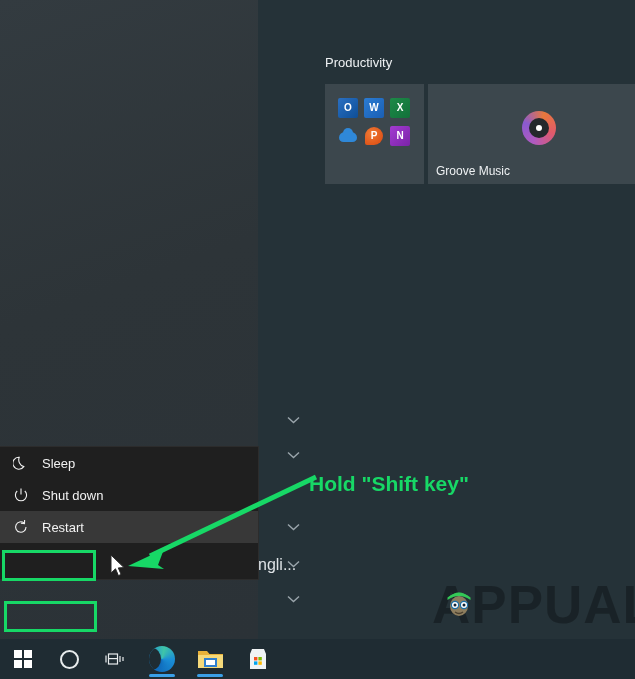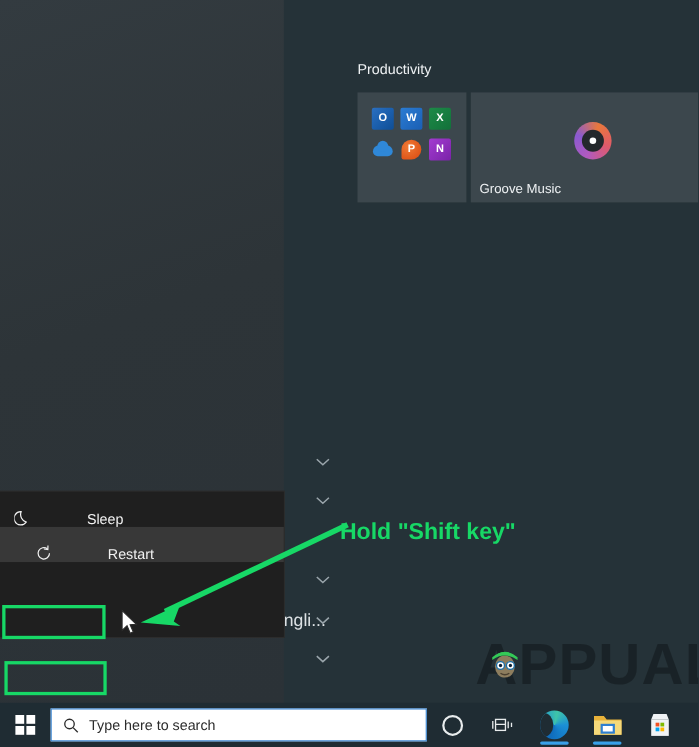--- a/index.html
+++ b/index.html
@@ -181,26 +181,25 @@
     position: absolute;
     left: 0; top: 447px;
     width: 258px; height: 132px;
     background: #1f1f1f;
     box-shadow: 0 0 0 1px #2c2c2c;
   }
   .power-item {
     position: relative;
     height: 32px;
     display: flex;
-    align-items: flex-end;
+    align-items: center;
     color: #f2f2f2;
     font-size: 13px;
-    gap: 37px;
-  }
-  .power-item.highlighted { background: #383838; padding-left: 19px; }
+  }
+  .power-item.highlighted { background: #383838; }
   .power-item .pi-icon {
     width: 42px;
     text-align: center;
     display: flex;
     align-items: center;
     justify-content: center;
   }
   #power-button-row {
     position: absolute;
     left: 0; top: 600px;
@@ -423,20 +422,29 @@
       <div class="power-item">
         <div class="pi-icon">
           <svg width="16" height="16" viewBox="0 0 16 16">
             <path d="M10.8 11.6 A6 6 0 1 1 6.2 2.2 A7.2 7.2 0 0 0 10.8 11.6 Z" fill="none" stroke="#f2f2f2" stroke-width="1.1"></path>
           </svg>
         </div>
         <span>Sleep</span>
       </div>
 
 
+      <div class="power-item">
+        <div class="pi-icon">
+          <svg width="16" height="16" viewBox="0 0 16 16">
+            <path d="M4.2 4 A5.6 5.6 0 1 0 11.8 4" fill="none" stroke="#f2f2f2" stroke-width="1.1"></path>
+            <path d="M8 1.4 V7.6" fill="none" stroke="#f2f2f2" stroke-width="1.1"></path>
+          </svg>
+        </div>
+        <span>Shut down</span>
+      </div>
 
       <div class="power-item highlighted">
         <div class="pi-icon">
           <svg width="16" height="16" viewBox="0 0 16 16">
             <path d="M13 8 A5.2 5.2 0 1 1 11.1 4" fill="none" stroke="#f2f2f2" stroke-width="1.1"></path>
             <path d="M11.6 0.9 L11.5 4.6 L7.9 4.1" fill="none" stroke="#f2f2f2" stroke-width="1.1"></path>
           </svg>
         </div>
         <span>Restart</span>
       </div>
@@ -482,29 +490,20 @@
 
     <div id="start-button">
       <div id="win-logo">
         <div></div>
           <div></div>
           <div></div>
           <div></div>
       </div>
     </div>
 
-    <div id="search-box">
-      <div id="search-icon">
-        <svg width="15" height="15" viewBox="0 0 16 16">
-          <circle cx="6.6" cy="6.6" r="4.6" fill="none" stroke="#2b2b2b" stroke-width="1.3"></circle>
-          <path d="M10.1 10.1 L14.6 14.6" stroke="#2b2b2b" stroke-width="1.3"></path>
-        </svg>
-      </div>
-      <span id="search-placeholder">Type here to search</span>
-    </div>
 
     <div id="cortana-icon">
       <div id="cortana-ring"></div>
     </div>
 
     <div id="taskview-icon">
       <svg width="20" height="18" viewBox="0 0 20 18">
         <rect x="3.5" y="4" width="9" height="10" fill="none" stroke="#e8eced" stroke-width="1.2"></rect>
         <path d="M1 5.5 V12.5 M15 6 V12 M18 7 V11" stroke="#e8eced" stroke-width="1.2"></path>
         <path d="M3.5 8.6 H12.5" stroke="#e8eced" stroke-width="1.2"></path>

